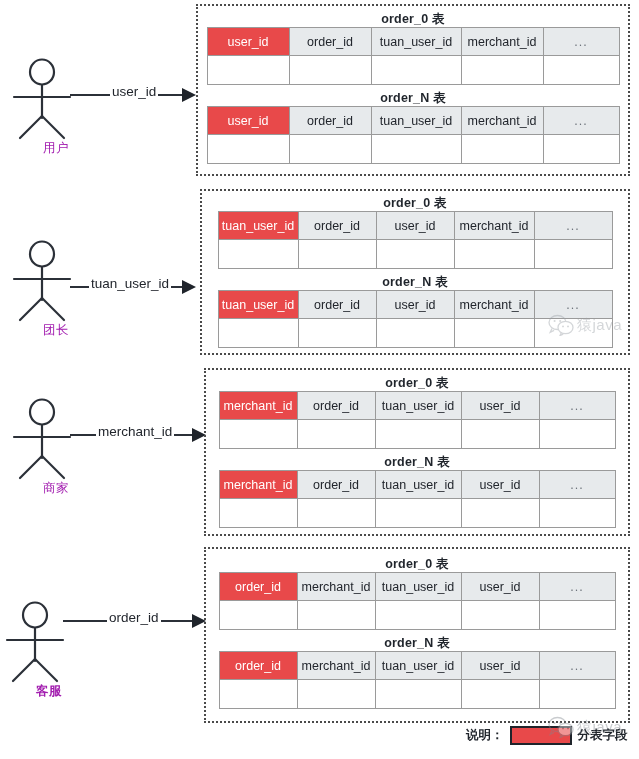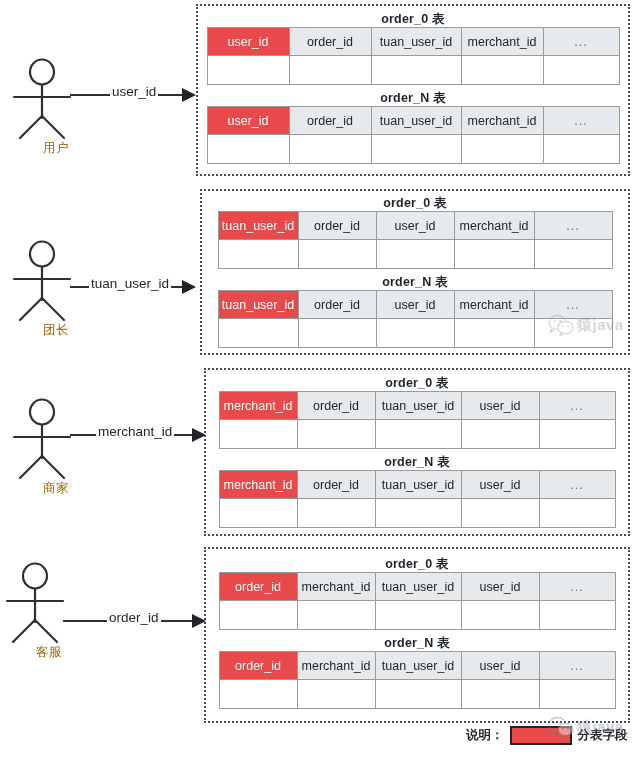--- a/index.html
+++ b/index.html
@@ -27,21 +27,21 @@
     height: 104px;
   }
   .actor svg { display: block; }
   .actor-label {
     position: absolute;
     left: 0;
     top: 82px;
     width: 96px;
     text-align: center;
     font-size: 12.5px;
-    color: #a16207;
+    color: #a21caf;
     letter-spacing: 0.5px;
   }
 
   
   .connector {
     position: absolute;
     height: 26px;
   }
   .connector svg { display: block; }
   .conn-label {
@@ -127,21 +127,21 @@
   .watermark {
     position: absolute;
     display: flex;
     align-items: center;
     gap: 3px;
     opacity: 0.42;
     pointer-events: none;
   }
   .watermark .wm-text {
     font-size: 15px;
-    font-weight: bold;
+    font-weight: normal;
     color: #9aa0a6;
     letter-spacing: 0.5px;
   }
   .watermark.dark .wm-text { color: #7f868d; }
   .watermark svg { display: block; }
 </style>
 </head>
 <body>
 
 <div id="canvas">
@@ -178,21 +178,21 @@
         <ellipse cx="34" cy="14" rx="12" ry="12.5"></ellipse>
         <line x1="34" y1="27" x2="34" y2="60"></line>
         <line x1="6" y1="39" x2="62" y2="39"></line>
         <line x1="34" y1="58" x2="12" y2="80"></line>
         <line x1="34" y1="58" x2="56" y2="80"></line>
       </g>
     </svg>
     <div class="actor-label">商家</div>
   </div>
 
-  <div class="actor" style="left:1px; top:562px;">
+  <div class="actor" style="left:1px; top:601px;font-weight:bold;">
     <svg width="96" height="84" viewBox="0 0 96 84">
       <g stroke="#2b3038" stroke-width="2.2" fill="none" stroke-linecap="round">
         <ellipse cx="34" cy="14" rx="12" ry="12.5"></ellipse>
         <line x1="34" y1="27" x2="34" y2="60"></line>
         <line x1="6" y1="39" x2="62" y2="39"></line>
         <line x1="34" y1="58" x2="12" y2="80"></line>
         <line x1="34" y1="58" x2="56" y2="80"></line>
       </g>
     </svg>
     <div class="actor-label">客服</div>

